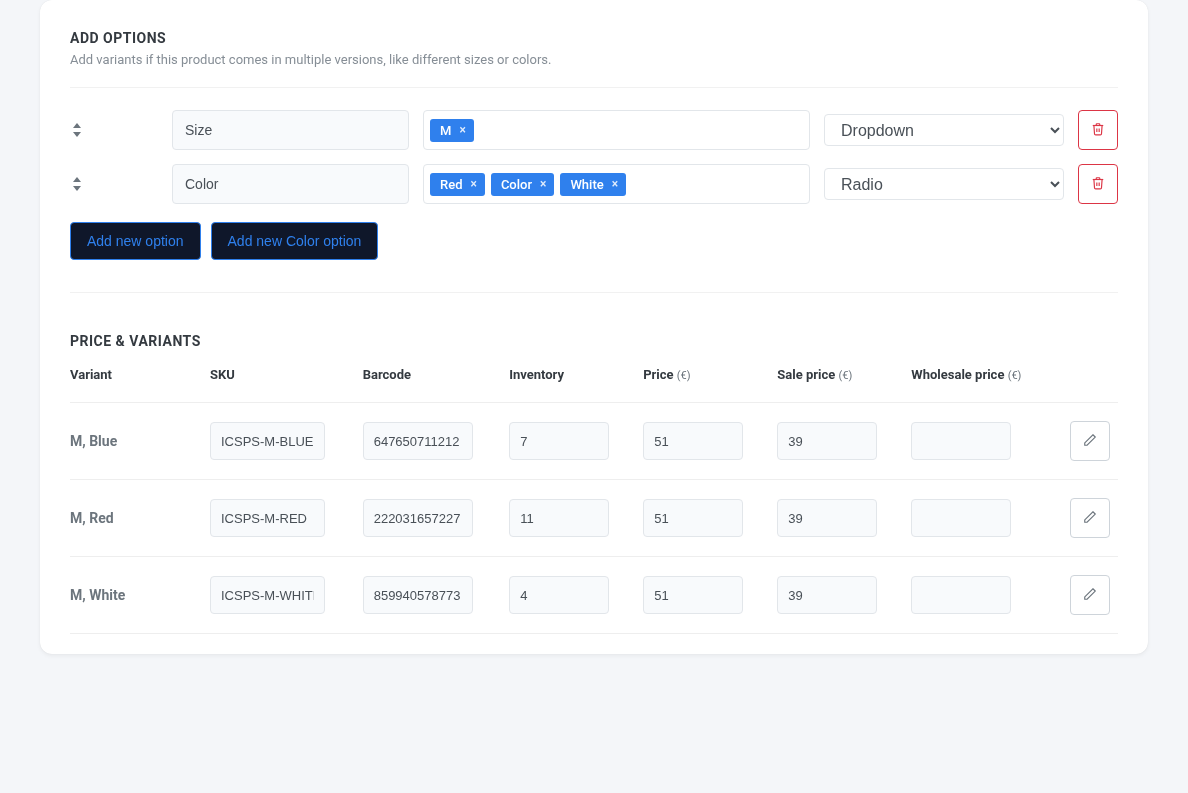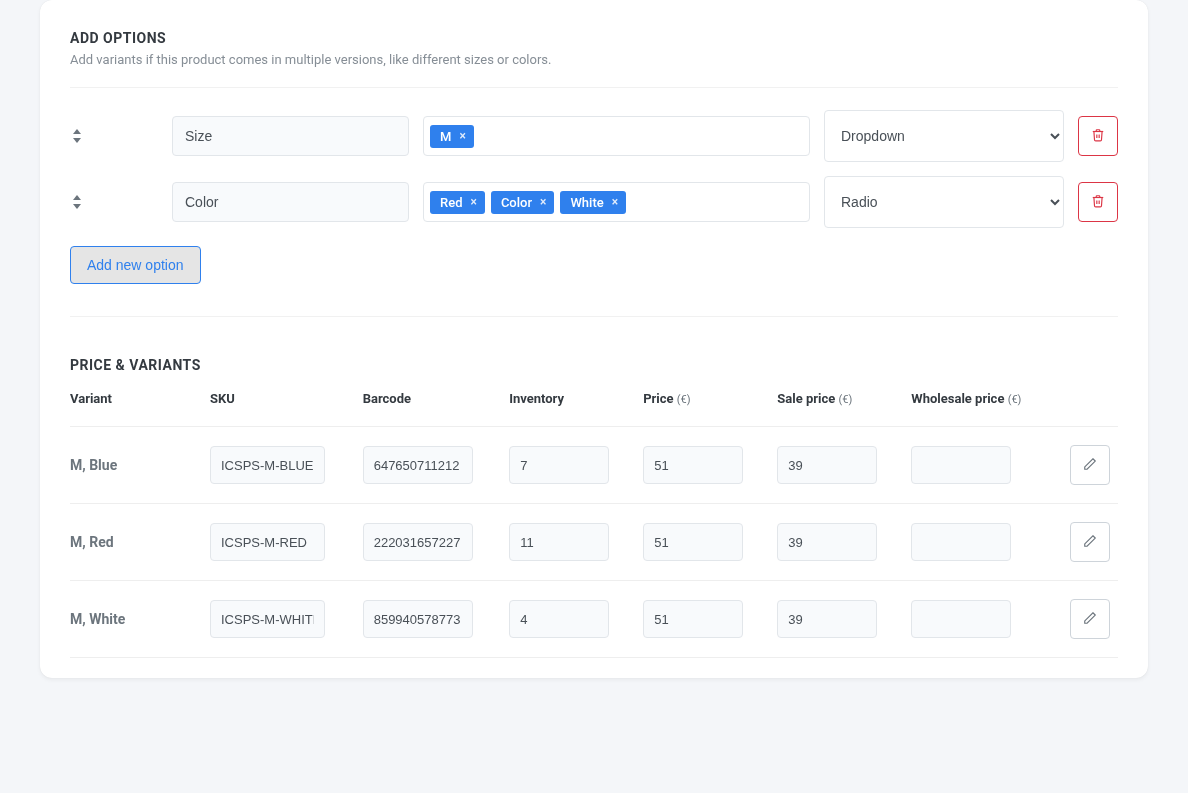--- a/index.html
+++ b/index.html
@@ -98,41 +98,41 @@
     font-size: 12px;
     opacity: 0.85;
     cursor: pointer;
     line-height: 1;
   }
   .select {
     width: 100%;
     border: 1px solid #e2e6ea;
     background: #fff;
     border-radius: 4px;
-    height: 52px;
+    height: 32px;
     padding: 0 12px;
-    font-size: 14px;
+    font-size: 16px;
     color: #495057;
   }
   .btn-delete {
     width: 40px;
     height: 40px;
     border: 1px solid #dc3545;
     background: #fff;
     border-radius: 4px;
     color: #dc3545;
     display: flex;
     align-items: center;
     justify-content: center;
     cursor: pointer;
   }
   .btn-outline-primary {
     border: 1px solid #2f80ed;
     color: #2f80ed;
-    background: #e5e5e5;
+    background: #0f172a;
     border-radius: 4px;
     padding: 10px 16px;
     font-size: 14px;
     cursor: pointer;
   }
   .btn-row {
     display: flex;
     gap: 10px;
     margin-top: 18px;
     margin-bottom: 32px;
@@ -271,20 +271,21 @@
                 <path d="M10 11v6"></path>
                 <path d="M14 11v6"></path>
                 <path d="M9 6V4a1 1 0 0 1 1-1h4a1 1 0 0 1 1 1v2"></path>
               </svg></span>
           </button>
         </div>
       </div>
 
     <div class="btn-row">
       <button class="btn-outline-primary">Add new option</button>
+      <button class="btn-outline-primary">Add new Color option</button>
     </div>
 
     <hr class="divider2">
   </div>
 
   <div class="variants-section">
     <div class="section-title">PRICE &amp; VARIANTS</div>
 
     <table class="table">
       <thead>

